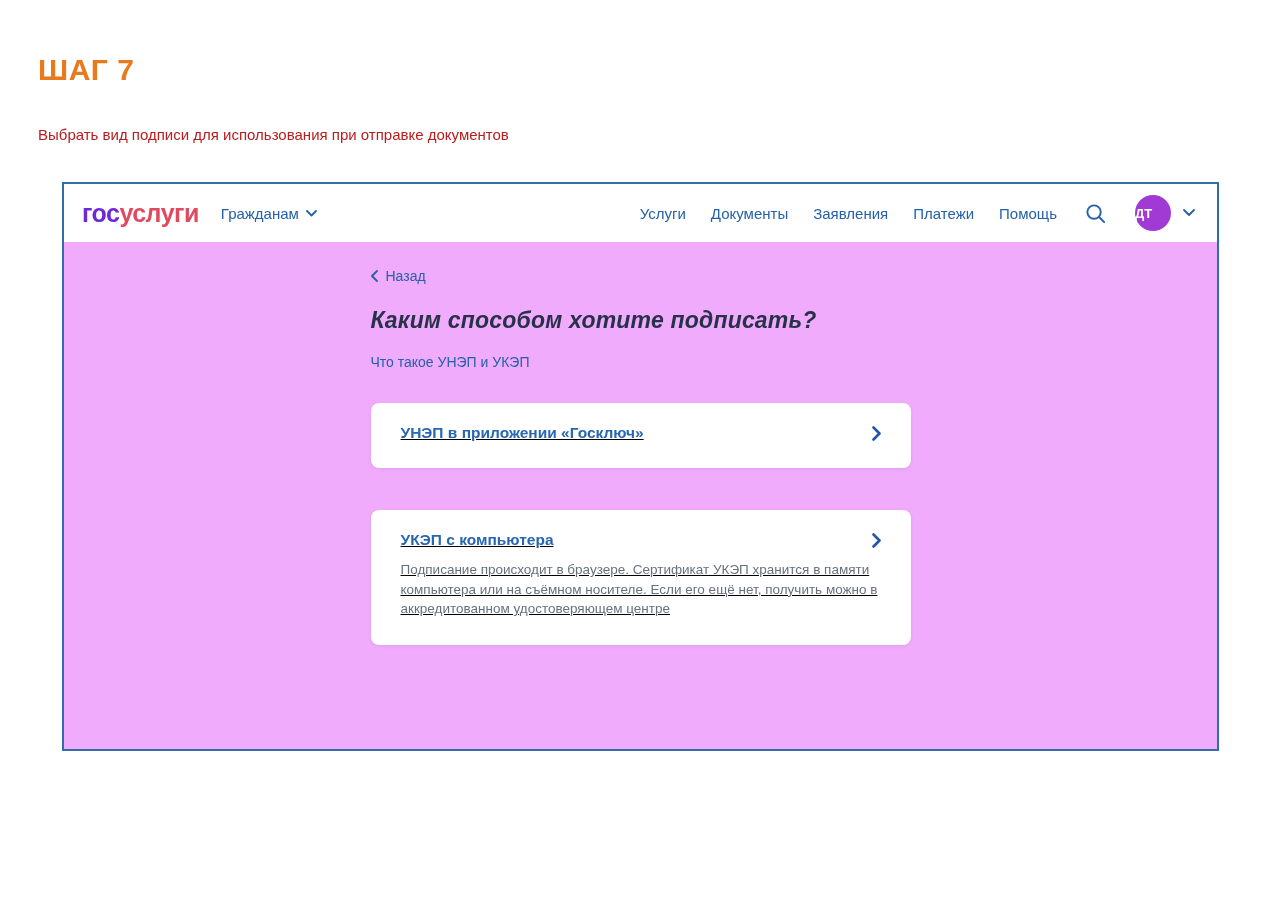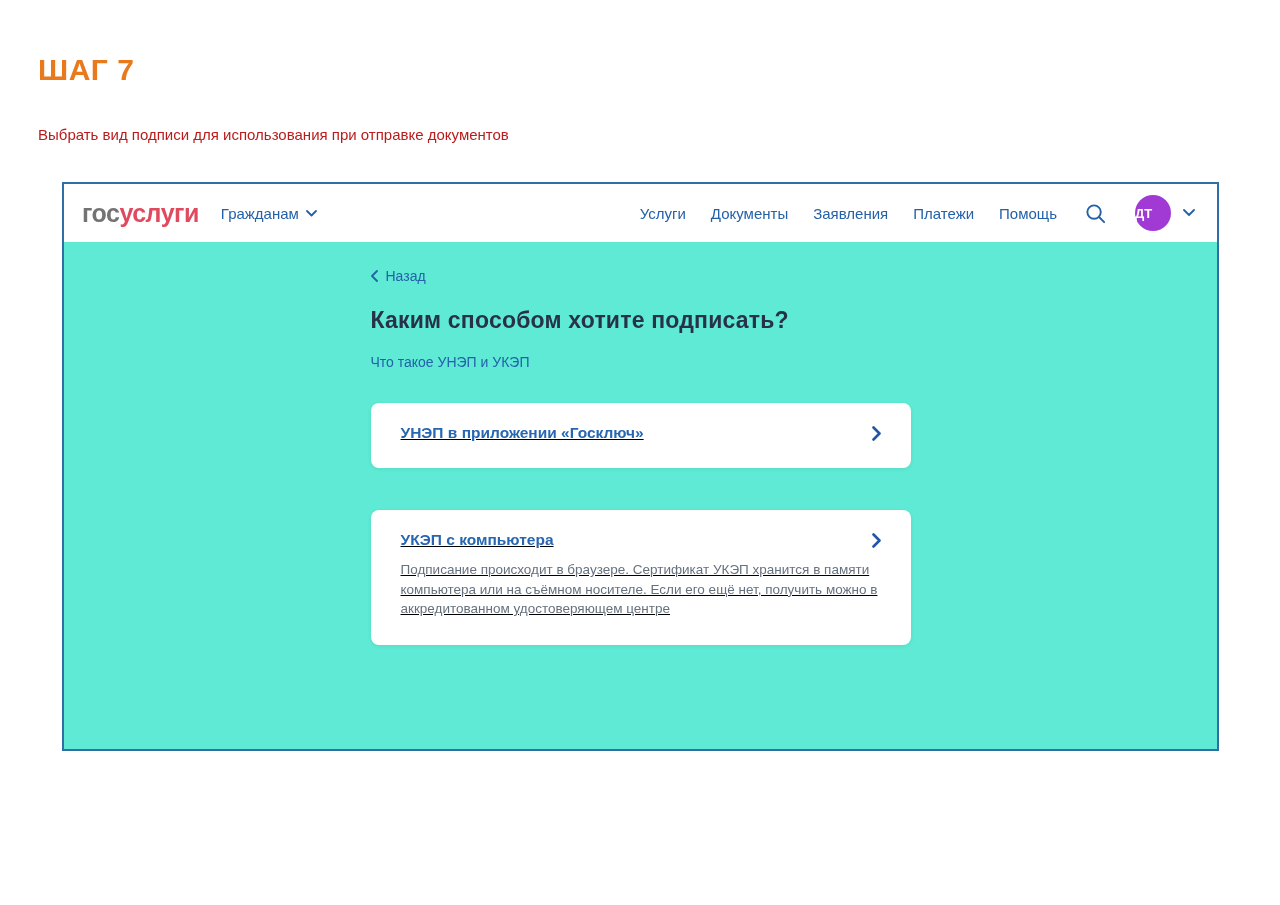--- a/index.html
+++ b/index.html
@@ -32,21 +32,21 @@
   }
 
   
   .site-header {
     height: 58px; flex: 0 0 58px;
     background: #ffffff;
     display: flex; align-items: center;
     padding: 0 22px 0 18px;
   }
   .logo { font-size: 25px; font-weight: 800; letter-spacing: -0.5px; cursor: pointer; }
-  .logo .p1 { color: #737373; }
+  .logo .p1 { color: #6d28d9; }
   .logo .p2 { color: #E04A5F; }
   .audience {
     margin-left: 22px;
     display: flex; align-items: center; gap: 7px;
     font-size: 15px; color: #2461A9; cursor: pointer;
   }
   .top-nav {
     margin-left: auto;
     display: flex; align-items: center; gap: 25px;
   }
@@ -60,33 +60,33 @@
     background: #A13AD4; color: #ffffff;
     font-size: 13px; font-weight: 700;
     display: flex; align-items: center; justify-content: flex-start;
     cursor: pointer;
   }
   .avatar-caret { margin-left: 12px; display: flex; align-items: center; cursor: pointer; }
 
   
   .site-content {
     flex: 1 1 auto;
-    background: #5eead4;
+    background: #f0abfc;
     padding-top: 26px;
   }
   .content-col { width: 540px; margin: 0 auto; }
 
   .back-link {
     display: inline-flex; align-items: center; gap: 8px;
     font-size: 14px; color: #2461A9; text-decoration: none;
     margin-bottom: 23px; cursor: pointer;
   }
   .page-title {
     font-size: 23px; font-weight: 700; color: #27324A;
-    margin-bottom: 19px; letter-spacing: 0.2px;
+    margin-bottom: 19px; letter-spacing: 0.2px; font-style: italic;
   }
   .info-link {
     display: inline-block;
     font-size: 14px; color: #2461A9; text-decoration: none;
     margin-bottom: 33px; cursor: pointer; text-align: center;
   }
 
   .option-card {
     background: #ffffff;
     border-radius: 8px;

